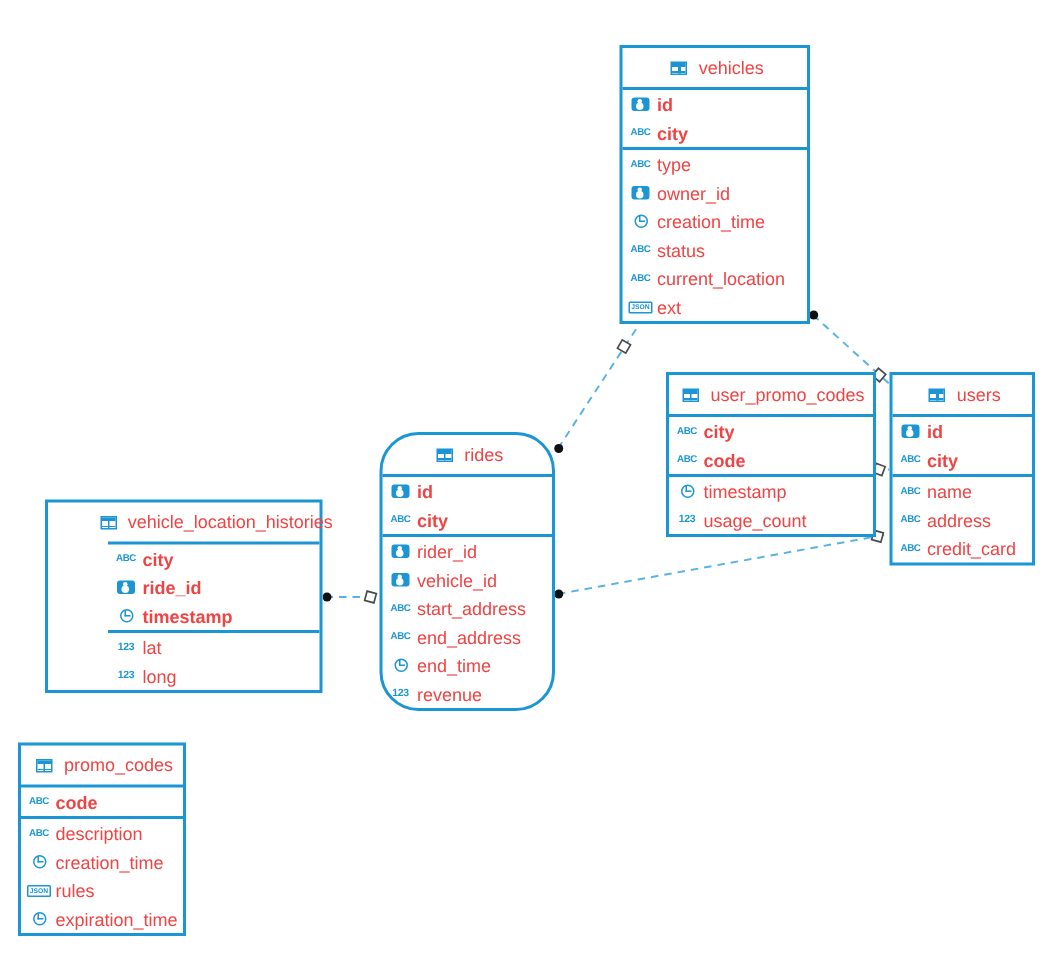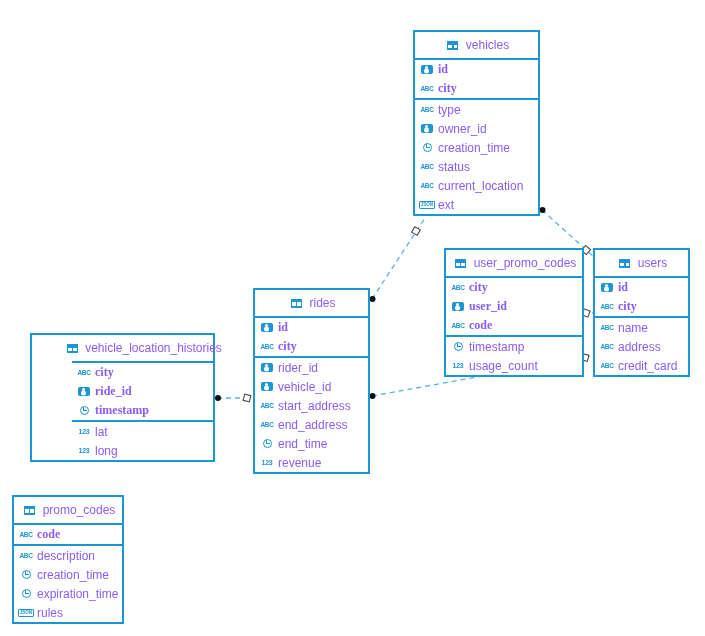--- a/index.html
+++ b/index.html
@@ -4,26 +4,26 @@
 <style>
   html,body{margin:0;padding:0;}
   body{width:705px;height:636px;position:relative;background:#ffffff;overflow:hidden;
        font-family:"Liberation Sans","DejaVu Sans",sans-serif;}
   .canvas{position:absolute;left:0;top:0;width:705px;height:636px;}
   svg.connectors{position:absolute;left:0;top:0;z-index:0;}
   .rel{stroke:#57b3e3;stroke-width:1.3;stroke-dasharray:5 4;fill:none;}
   .dot{fill:#101010;}
   .dia{fill:#ffffff;stroke:#4a4a4a;stroke-width:1.1;}
   .etable{position:absolute;box-sizing:border-box;background:#fff;border:2px solid #1b95d4;
-          z-index:1;font-size:12px;color:#8b5cf6;}
+          z-index:1;font-size:12px;color:#ef4444;}
   .thead{height:26px;display:flex;align-items:center;justify-content:center;gap:4px;
          border-bottom:2px solid #1b95d4;}
   .tname{white-space:nowrap;}
   .row{height:19px;display:flex;align-items:center;padding:0 3px;}
-  .row.pk .fname{font-weight:bold;font-family:Liberation Serif, serif;}
+  .row.pk .fname{font-weight:bold;}
   .sep{border-top:2px solid #1b95d4;}
   .fname{margin-left:2px;white-space:nowrap;}
   .ic{position:relative;flex:0 0 18px;width:18px;height:14px;display:flex;
       align-items:center;justify-content:center;}
   .i-abc::before{content:"ABC";font-size:6.5px;font-weight:bold;color:#1b95d4;letter-spacing:-0.3px;}
   .i-123::before{content:"123";font-size:7px;font-weight:bold;color:#1b95d4;letter-spacing:-0.2px;}
   .i-json::before{content:"JSON";font-size:4.5px;font-weight:bold;color:#1b95d4;
                   border:1px solid #1b95d4;border-radius:1px;padding:0.5px;}
   .i-time::before{content:"";width:9px;height:9px;border:1.3px solid #1b95d4;border-radius:50%;box-sizing:border-box;}
   .i-time::after{content:"";position:absolute;left:8.4px;top:3.8px;width:2.6px;height:3.2px;
@@ -31,21 +31,21 @@
   .i-id::before{content:"";width:12px;height:9px;background:#1b95d4;border-radius:2px;}
   .i-id::after{content:"";position:absolute;left:6.9px;top:3.8px;width:3px;height:3px;border-radius:50%;
                background:#fff;box-shadow:0 3.4px 0 1px #fff;}
   .i-tab::before{content:"";width:11px;height:9px;box-sizing:border-box;border:1px solid #1b95d4;
                  background-image:linear-gradient(to bottom,#1b95d4 0,#1b95d4 2.5px,rgba(0,0,0,0) 2.5px,
                  rgba(0,0,0,0) 5.6px,#1b95d4 5.6px,#1b95d4 6.6px,rgba(0,0,0,0) 6.6px);}
   .i-tab::after{content:"";position:absolute;left:8.6px;top:5px;width:1.2px;height:6px;background:#1b95d4;}
   #t0{left:413px;top:30px;width:127px;}
   #t1{left:413px;top:248px;width:140px;margin-left:31px;}
   #t2{left:593px;top:248px;width:97px;text-align:right;}
-  #t3{left:253px;top:288px;width:117px;}
+  #t3{left:253px;top:288px;width:117px;border-radius:26px;}
   #t4{left:30px;top:333px;width:185px;padding-left:40px;}
   #t5{left:12px;top:495px;width:112px;}
 </style>
 </head>
 <body>
 
 <div class="canvas">
 
   <svg class="connectors" width="705" height="636" viewBox="0 0 705 636">
     <g>
@@ -118,24 +118,20 @@
   <div class="etable" id="t1">
     <div class="thead">
       <span class="ic i-tab"></span>
       <span class="tname">user_promo_codes</span>
     </div>
     <div class="row pk">
       <span class="ic i-abc"></span>
       <span class="fname">city</span>
     </div>
     <div class="row pk">
-      <span class="ic i-id"></span>
-      <span class="fname">user_id</span>
-    </div>
-    <div class="row pk">
       <span class="ic i-abc"></span>
       <span class="fname">code</span>
     </div>
     <div class="sep"></div>
     <div class="row">
       <span class="ic i-time"></span>
       <span class="fname">timestamp</span>
     </div>
     <div class="row">
       <span class="ic i-123"></span>
@@ -249,24 +245,24 @@
       <span class="fname">code</span>
     </div>
     <div class="sep"></div>
     <div class="row">
       <span class="ic i-abc"></span>
       <span class="fname">description</span>
     </div>
     <div class="row">
       <span class="ic i-time"></span>
       <span class="fname">creation_time</span>
-    </div>
-    <div class="row">
-      <span class="ic i-time"></span>
-      <span class="fname">expiration_time</span>
     </div>
     <div class="row">
       <span class="ic i-json"></span>
       <span class="fname">rules</span>
     </div>
+    <div class="row">
+      <span class="ic i-time"></span>
+      <span class="fname">expiration_time</span>
+    </div>
   </div>
 
 </div>
 
 </body></html>

